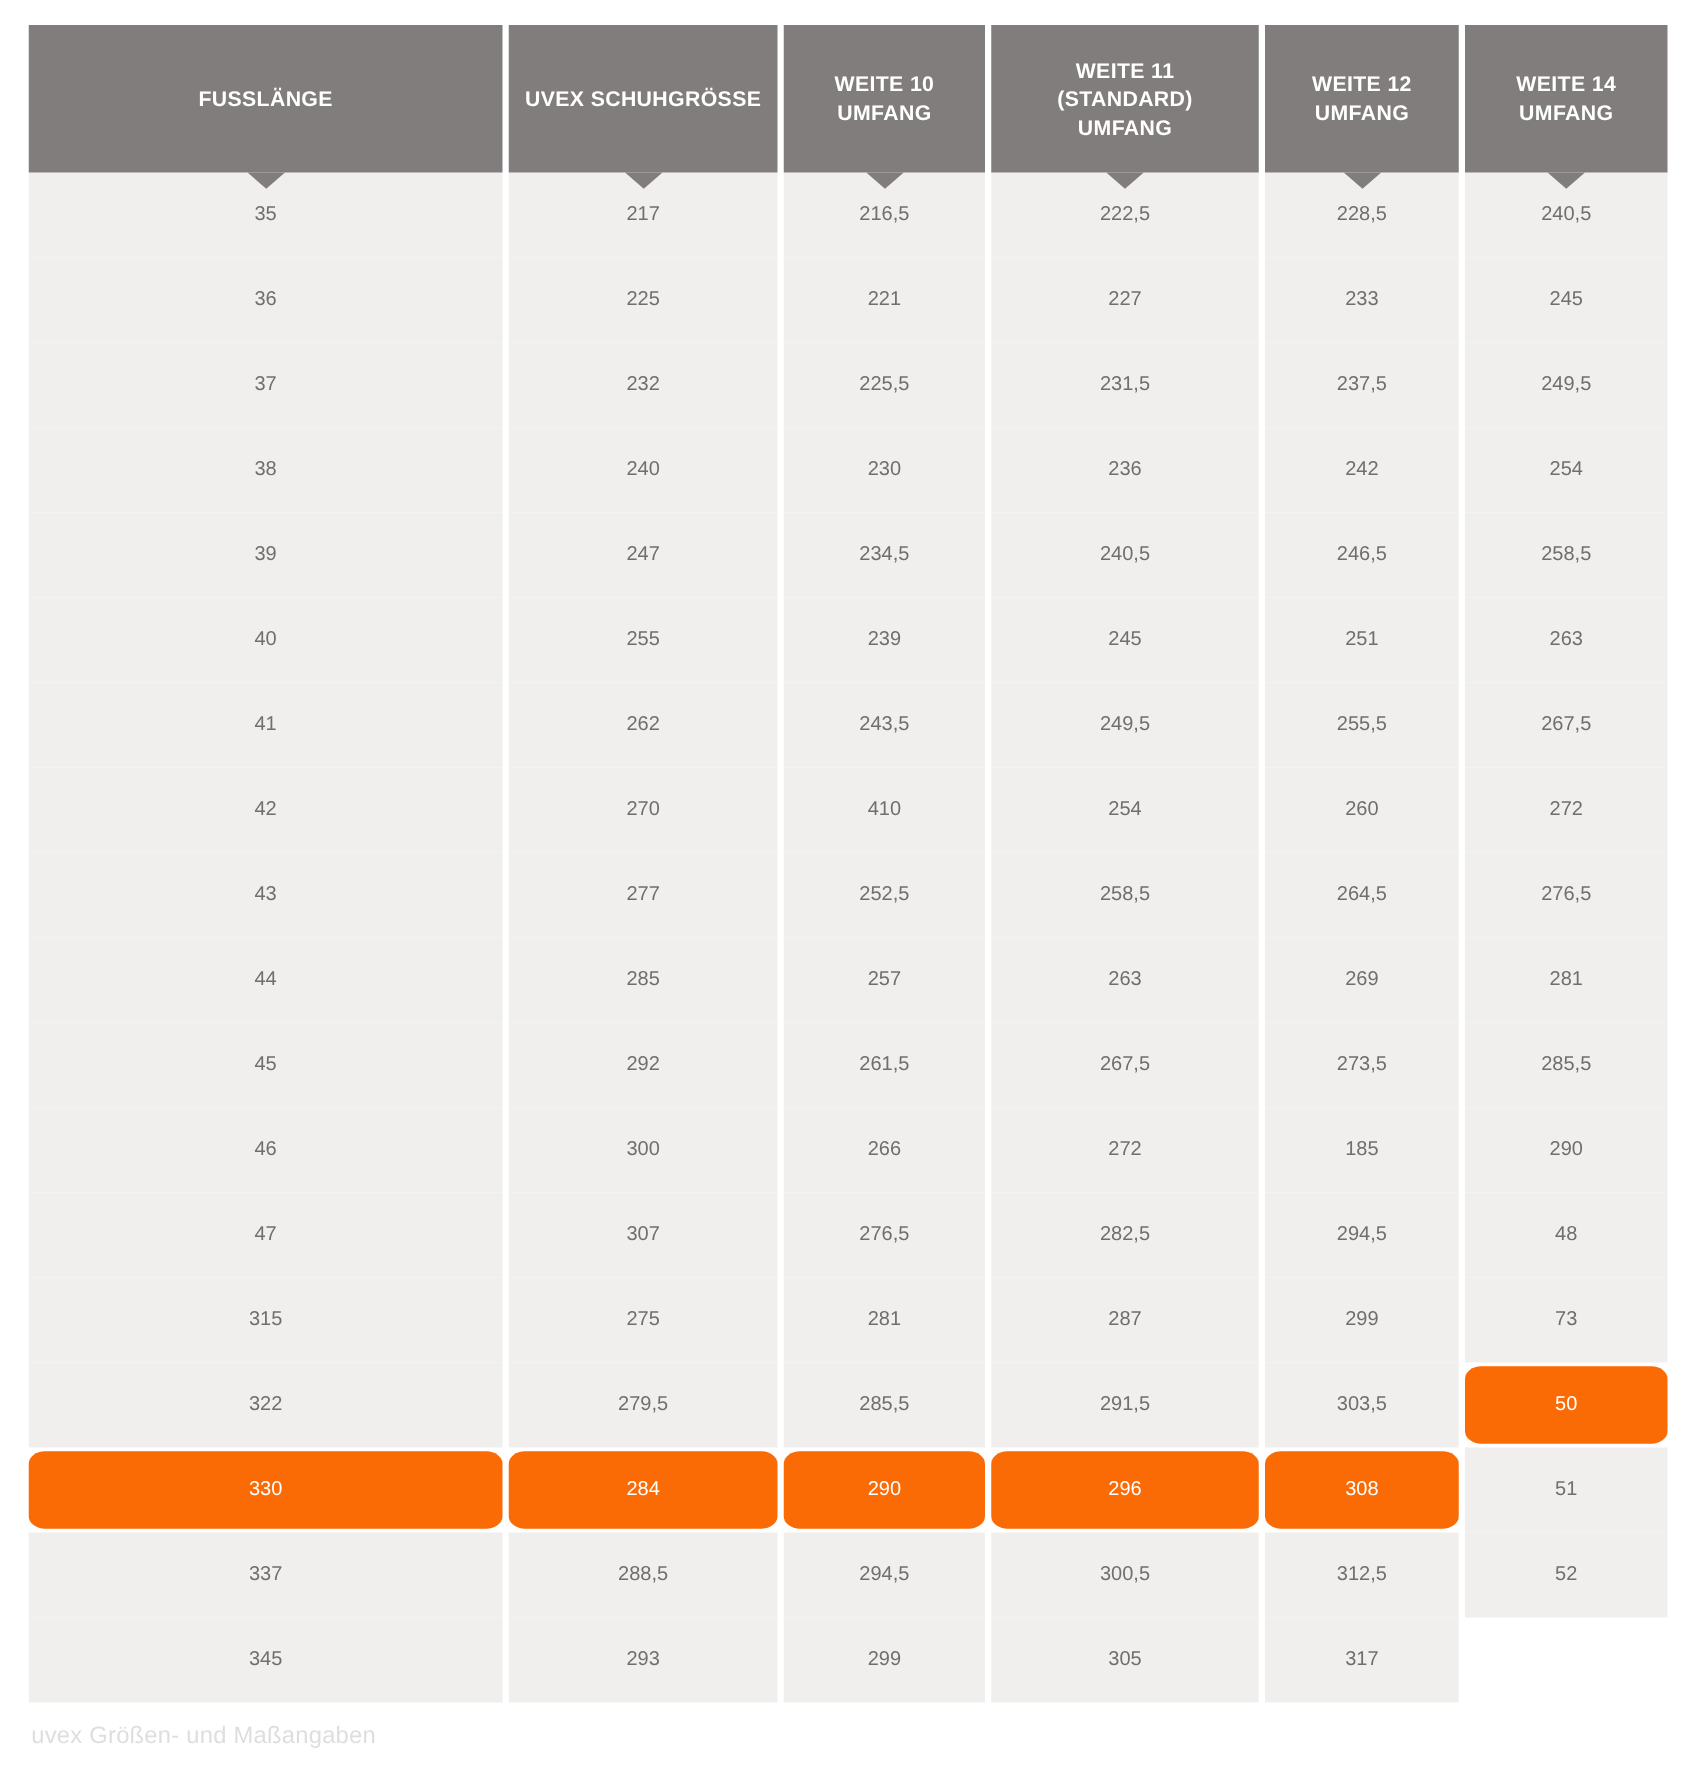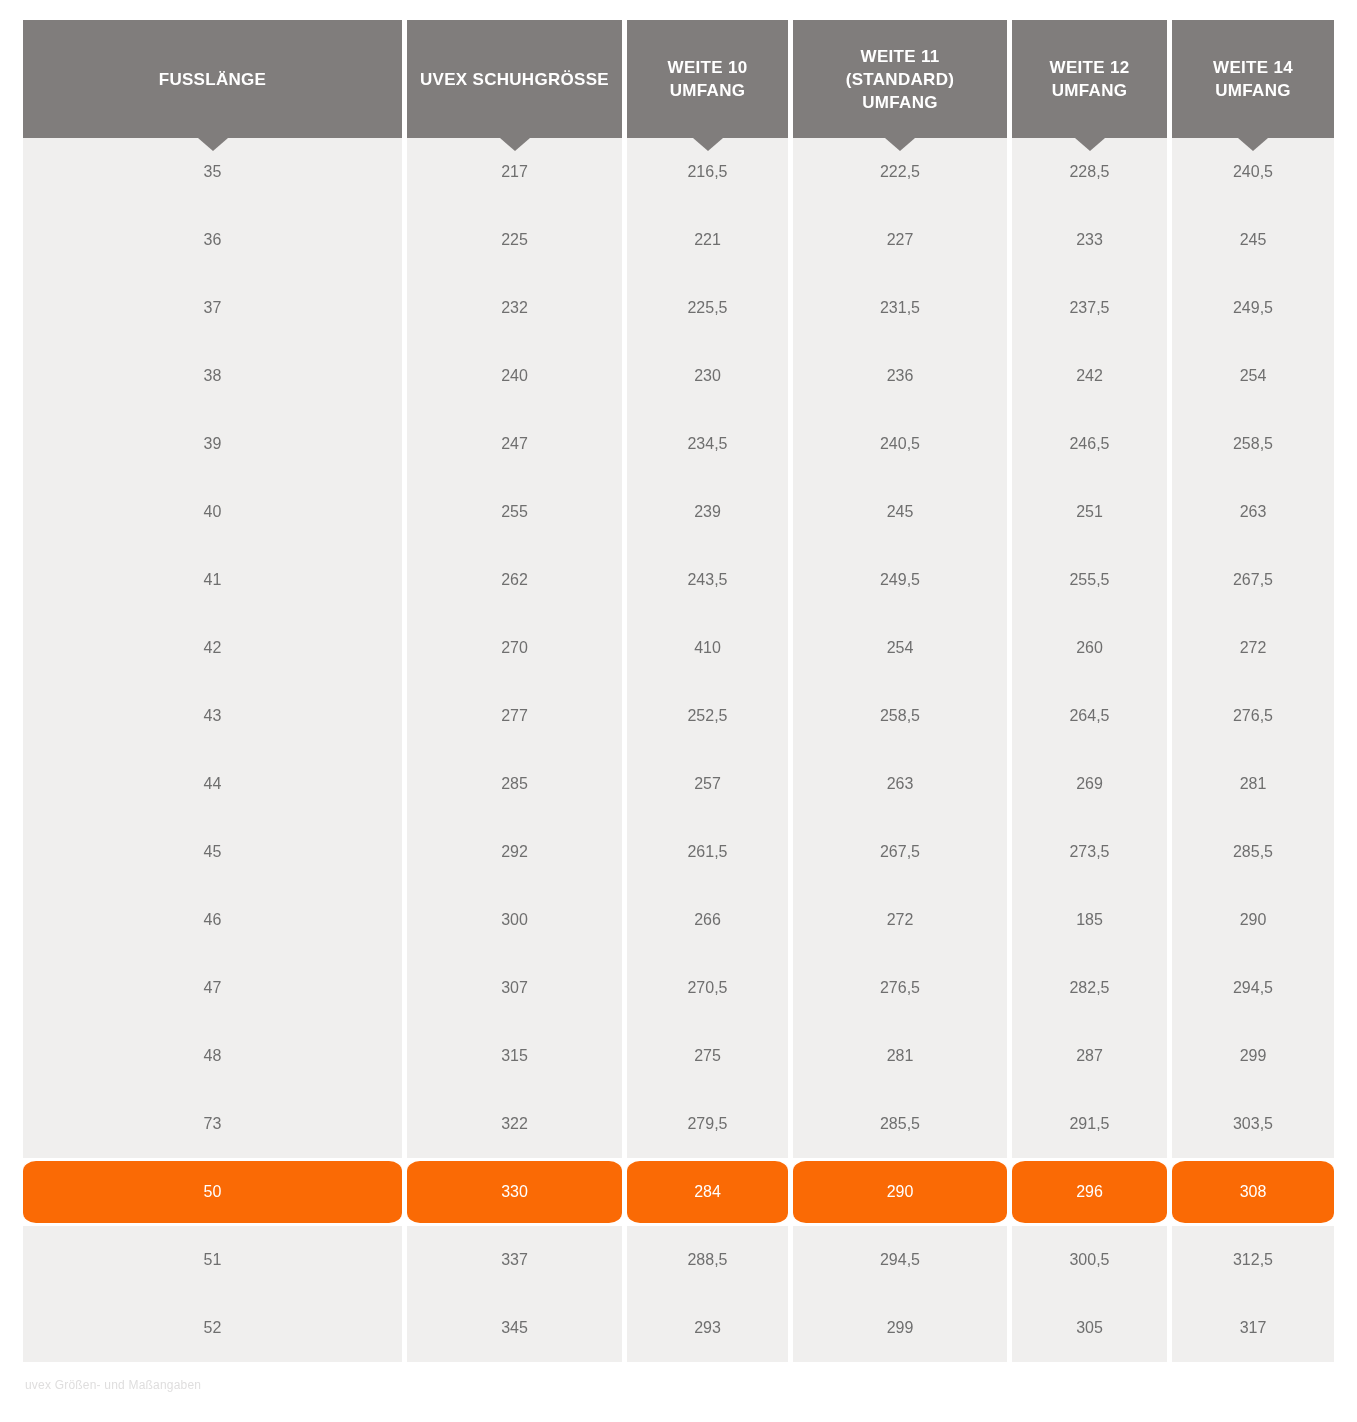--- a/index.html
+++ b/index.html
@@ -69,21 +69,21 @@
     background: #fa6a05;
     color: #ffffff;
     border-top: 3px solid #ffffff;
     border-bottom: 3px solid #ffffff;
     border-radius: 13px;
   }
   .caption {
     position: absolute;
     left: 25px;
     top: 1378px;
-    font-size: 12px;
+    font-size: 19px;
     color: #dfdede;
     letter-spacing: 0.2px;
   }
 </style>
 </head>
 <body>
 
 <div class="page">
   <div class="size-table" id="size-table">
       <div class="header-cell">
@@ -182,21 +182,20 @@
       <div class="cell">273,5</div>
       <div class="cell">285,5</div>
       <div class="cell">46</div>
       <div class="cell">300</div>
       <div class="cell">266</div>
       <div class="cell">272</div>
       <div class="cell">185</div>
       <div class="cell">290</div>
       <div class="cell">47</div>
       <div class="cell">307</div>
-      <div class="cell">270,5</div>
       <div class="cell">276,5</div>
       <div class="cell">282,5</div>
       <div class="cell">294,5</div>
       <div class="cell">48</div>
       <div class="cell">315</div>
       <div class="cell">275</div>
       <div class="cell">281</div>
       <div class="cell">287</div>
       <div class="cell">299</div>
       <div class="cell">73</div>

